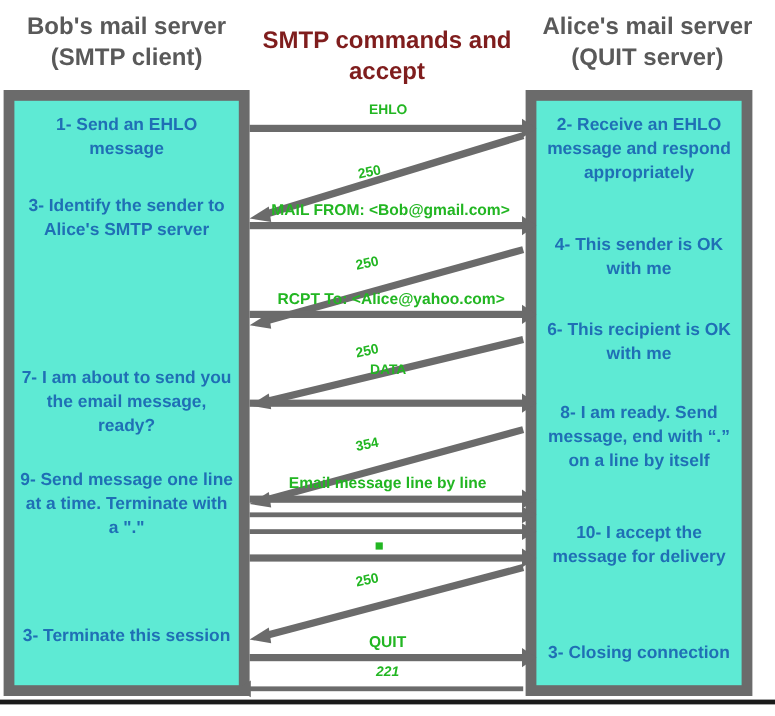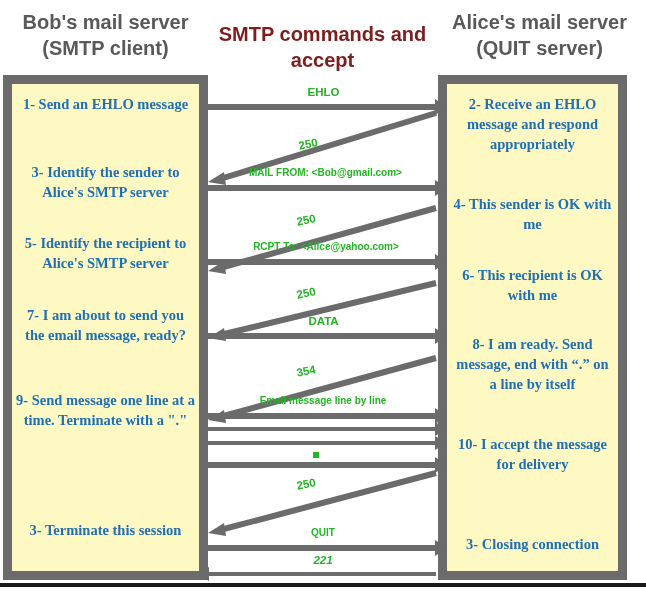--- a/index.html
+++ b/index.html
@@ -35,24 +35,23 @@
   }
 
   
   .panel{
     position:absolute;top:0;
     background:#6b6b6b;
     box-sizing:border-box;
     padding:9px;
   }
   .panel-inner{
-    background:#fef9c3;
+    background:#5eead4;
     width:100%;height:100%;
     position:relative;
-    font-family:Liberation Serif, serif;
   }
   #panel-left{left:0;width:205px;height:505px;}
   #panel-right{left:435px;width:189px;height:505px;}
 
   .step{
     position:absolute;
     text-align:center;
     color:#1f6fb5;
     font-weight:bold;
     font-size:14.5px;
@@ -95,21 +94,21 @@
 
   .lbl{
     position:absolute;
     color:#22b622;
     font-weight:bold;
     font-size:11.5px;
     white-space:nowrap;
     text-align:center;
   }
   .lbl.rot{ transform:rotate(-11.5deg); transform-origin:center center; }
-  .lbl.big{font-size:10px;}
+  .lbl.big{font-size:13px;}
 
   .dot{
     position:absolute;width:6px;height:6px;background:#22b622;
   }
 </style>
 </head>
 <body>
 
 <div class="headers">
   <div class="hdr" id="hdr-left">
@@ -125,21 +124,20 @@
     <div>(QUIT server)</div>
   </div>
 </div>
 
 <div class="frame">
 
   <div class="panel" id="panel-left">
     <div class="panel-inner">
       <div class="step" style="top:10px">1- Send an EHLO message</div>
       <div class="step" style="top:78px">3- Identify the sender to Alice's SMTP server</div>
-      <div class="step" style="top:149px">5- Identify the recipient to Alice's SMTP server</div>
       <div class="step" style="top:221px">7- I am about to send you the email message, ready?</div>
       <div class="step" style="top:306px">9- Send message one line at a time. Terminate with a "."</div>
       <div class="step" style="top:436px">3- Terminate this session</div>
     </div>
   </div>
 
   <div class="panel" id="panel-right">
     <div class="panel-inner">
       <div class="step" style="top:10px">2- Receive an EHLO message and respond appropriately</div>
       <div class="step" style="top:110px">4- This sender is OK with me</div>
@@ -197,21 +195,21 @@
     <div class="arrow right" style="left:0;top:184px;width:228px;">
       <span class="head"></span>
     </div>
     <div class="lbl big" style="left:13px;top:166px;width:210px;">RCPT To: &lt;Alice@yahoo.com&gt;</div>
 
     <div class="lbl rot" style="left:58px;top:212px;width:80px;">250</div>
 
     <div class="arrow right" style="left:0;top:258px;width:228px;">
       <span class="head"></span>
     </div>
-    <div class="lbl" style="left:68px;top:240px;width:95px;">DATA</div>
+    <div class="lbl" style="left:68px;top:228px;width:95px;">DATA</div>
 
     <div class="lbl rot" style="left:58px;top:290px;width:80px;">354</div>
 
     <div class="arrow right" style="left:0;top:338px;width:228px;">
       <span class="head"></span>
     </div>
     <div class="lbl big" style="left:20px;top:320px;width:190px;">Email message line by line</div>
 
     <div class="arrow thin right" style="left:0;top:352px;width:228px;">
       <span class="head"></span>

